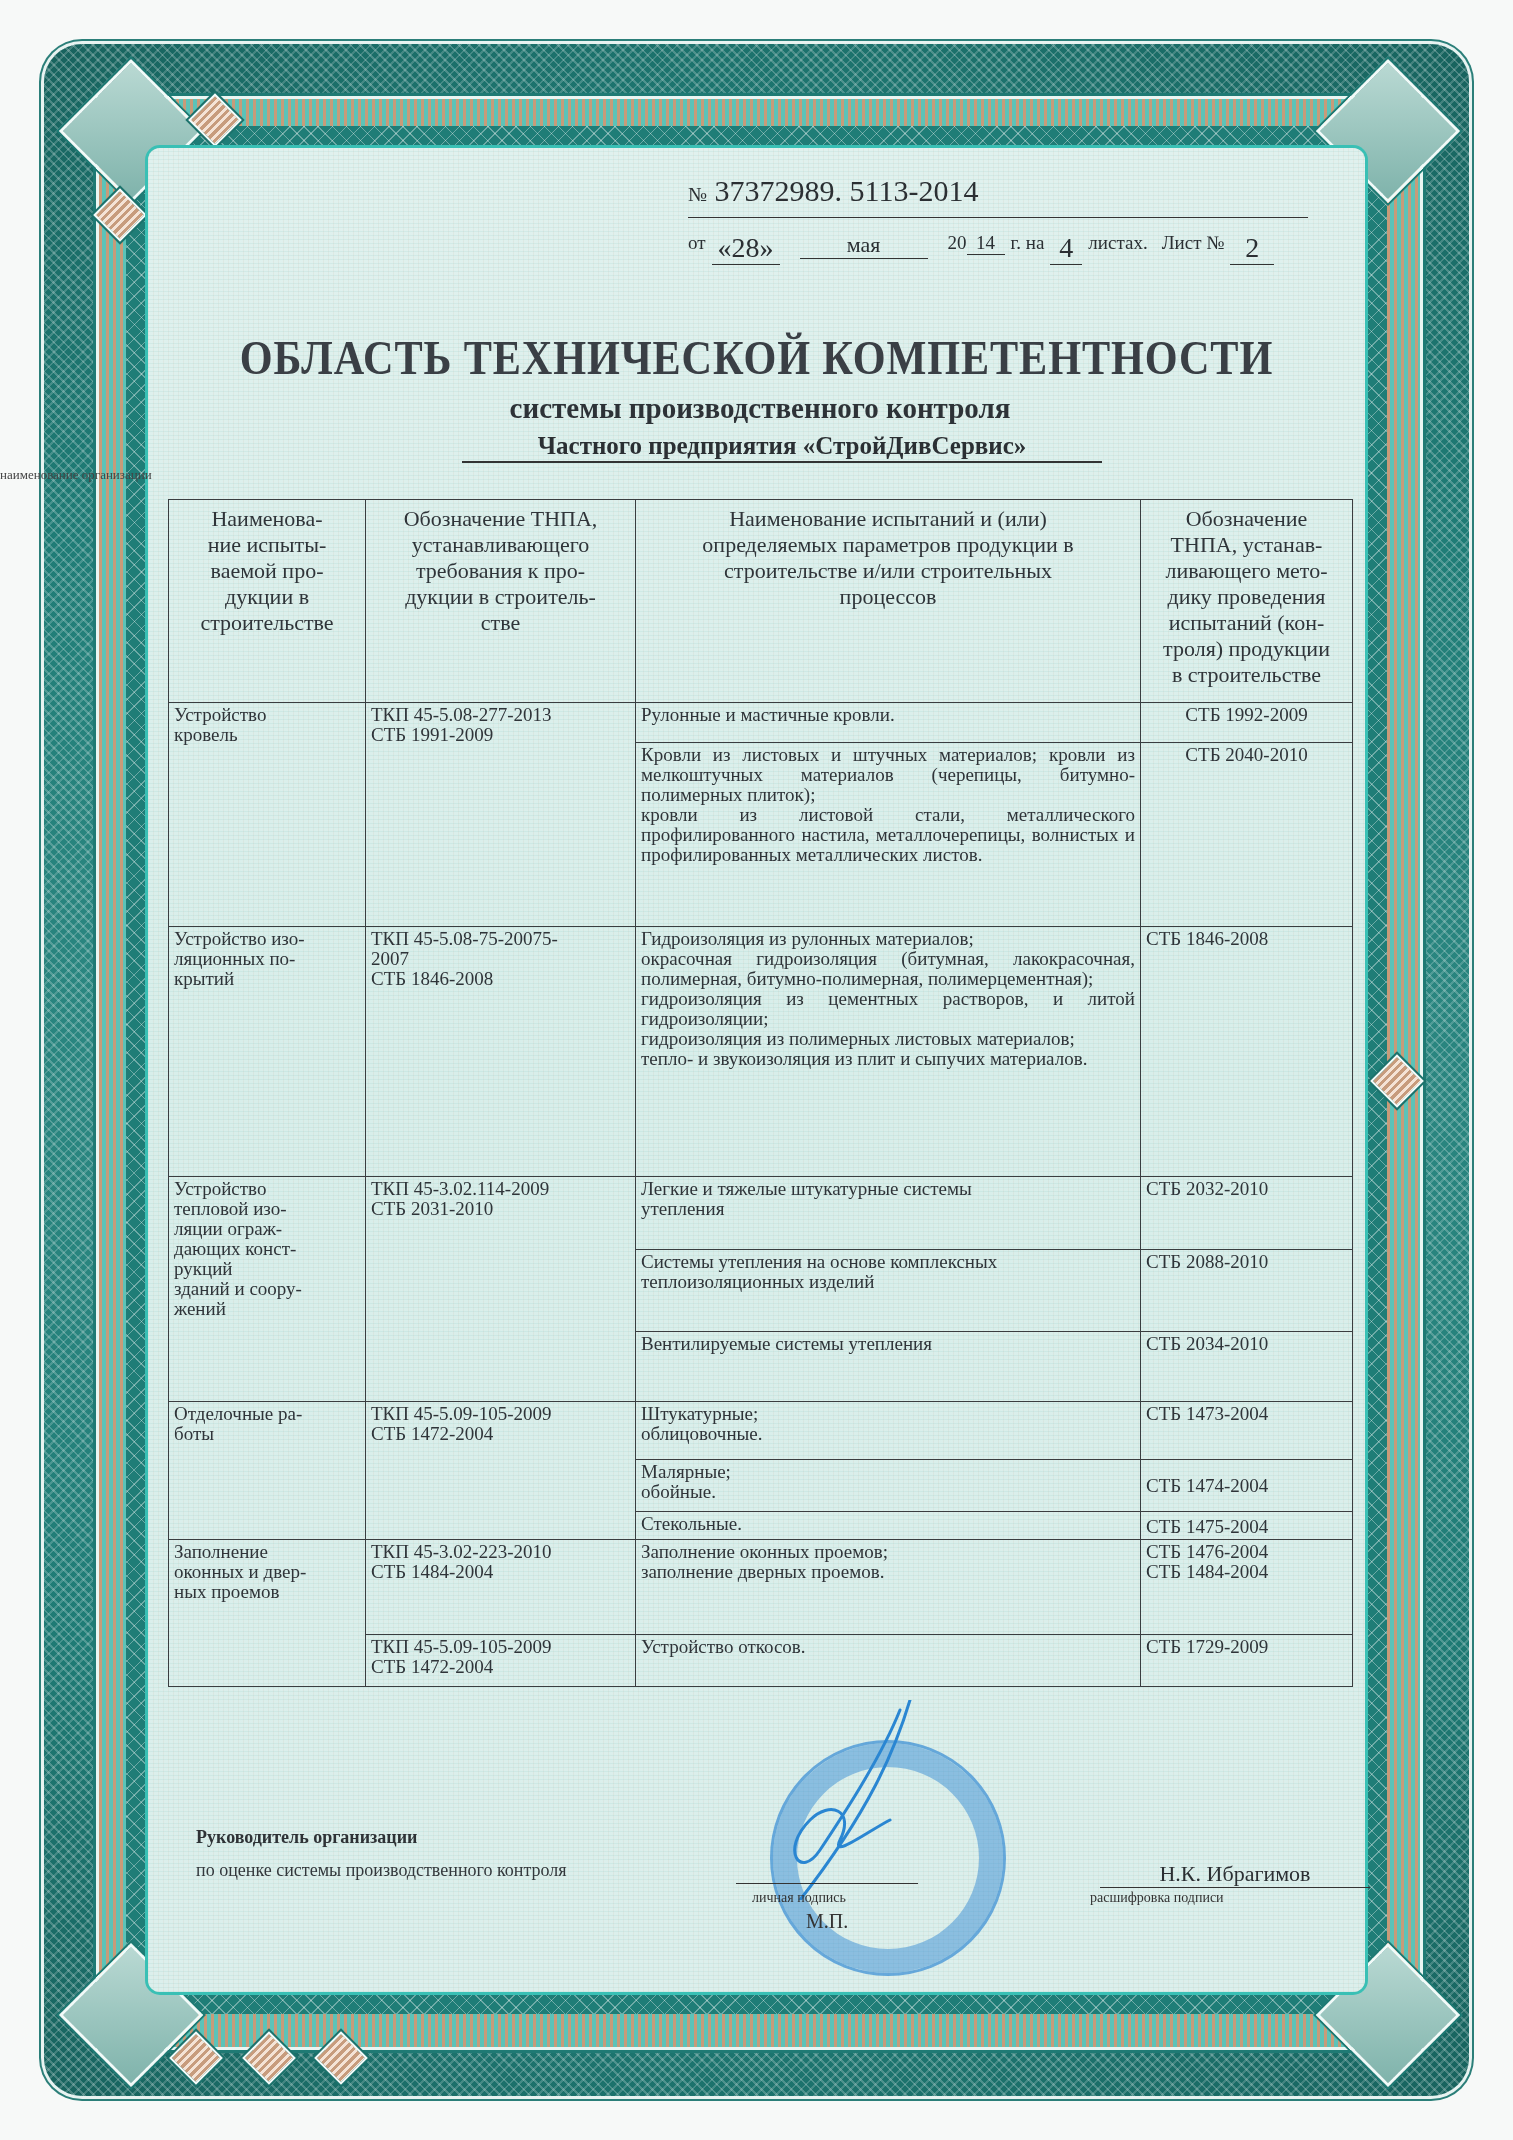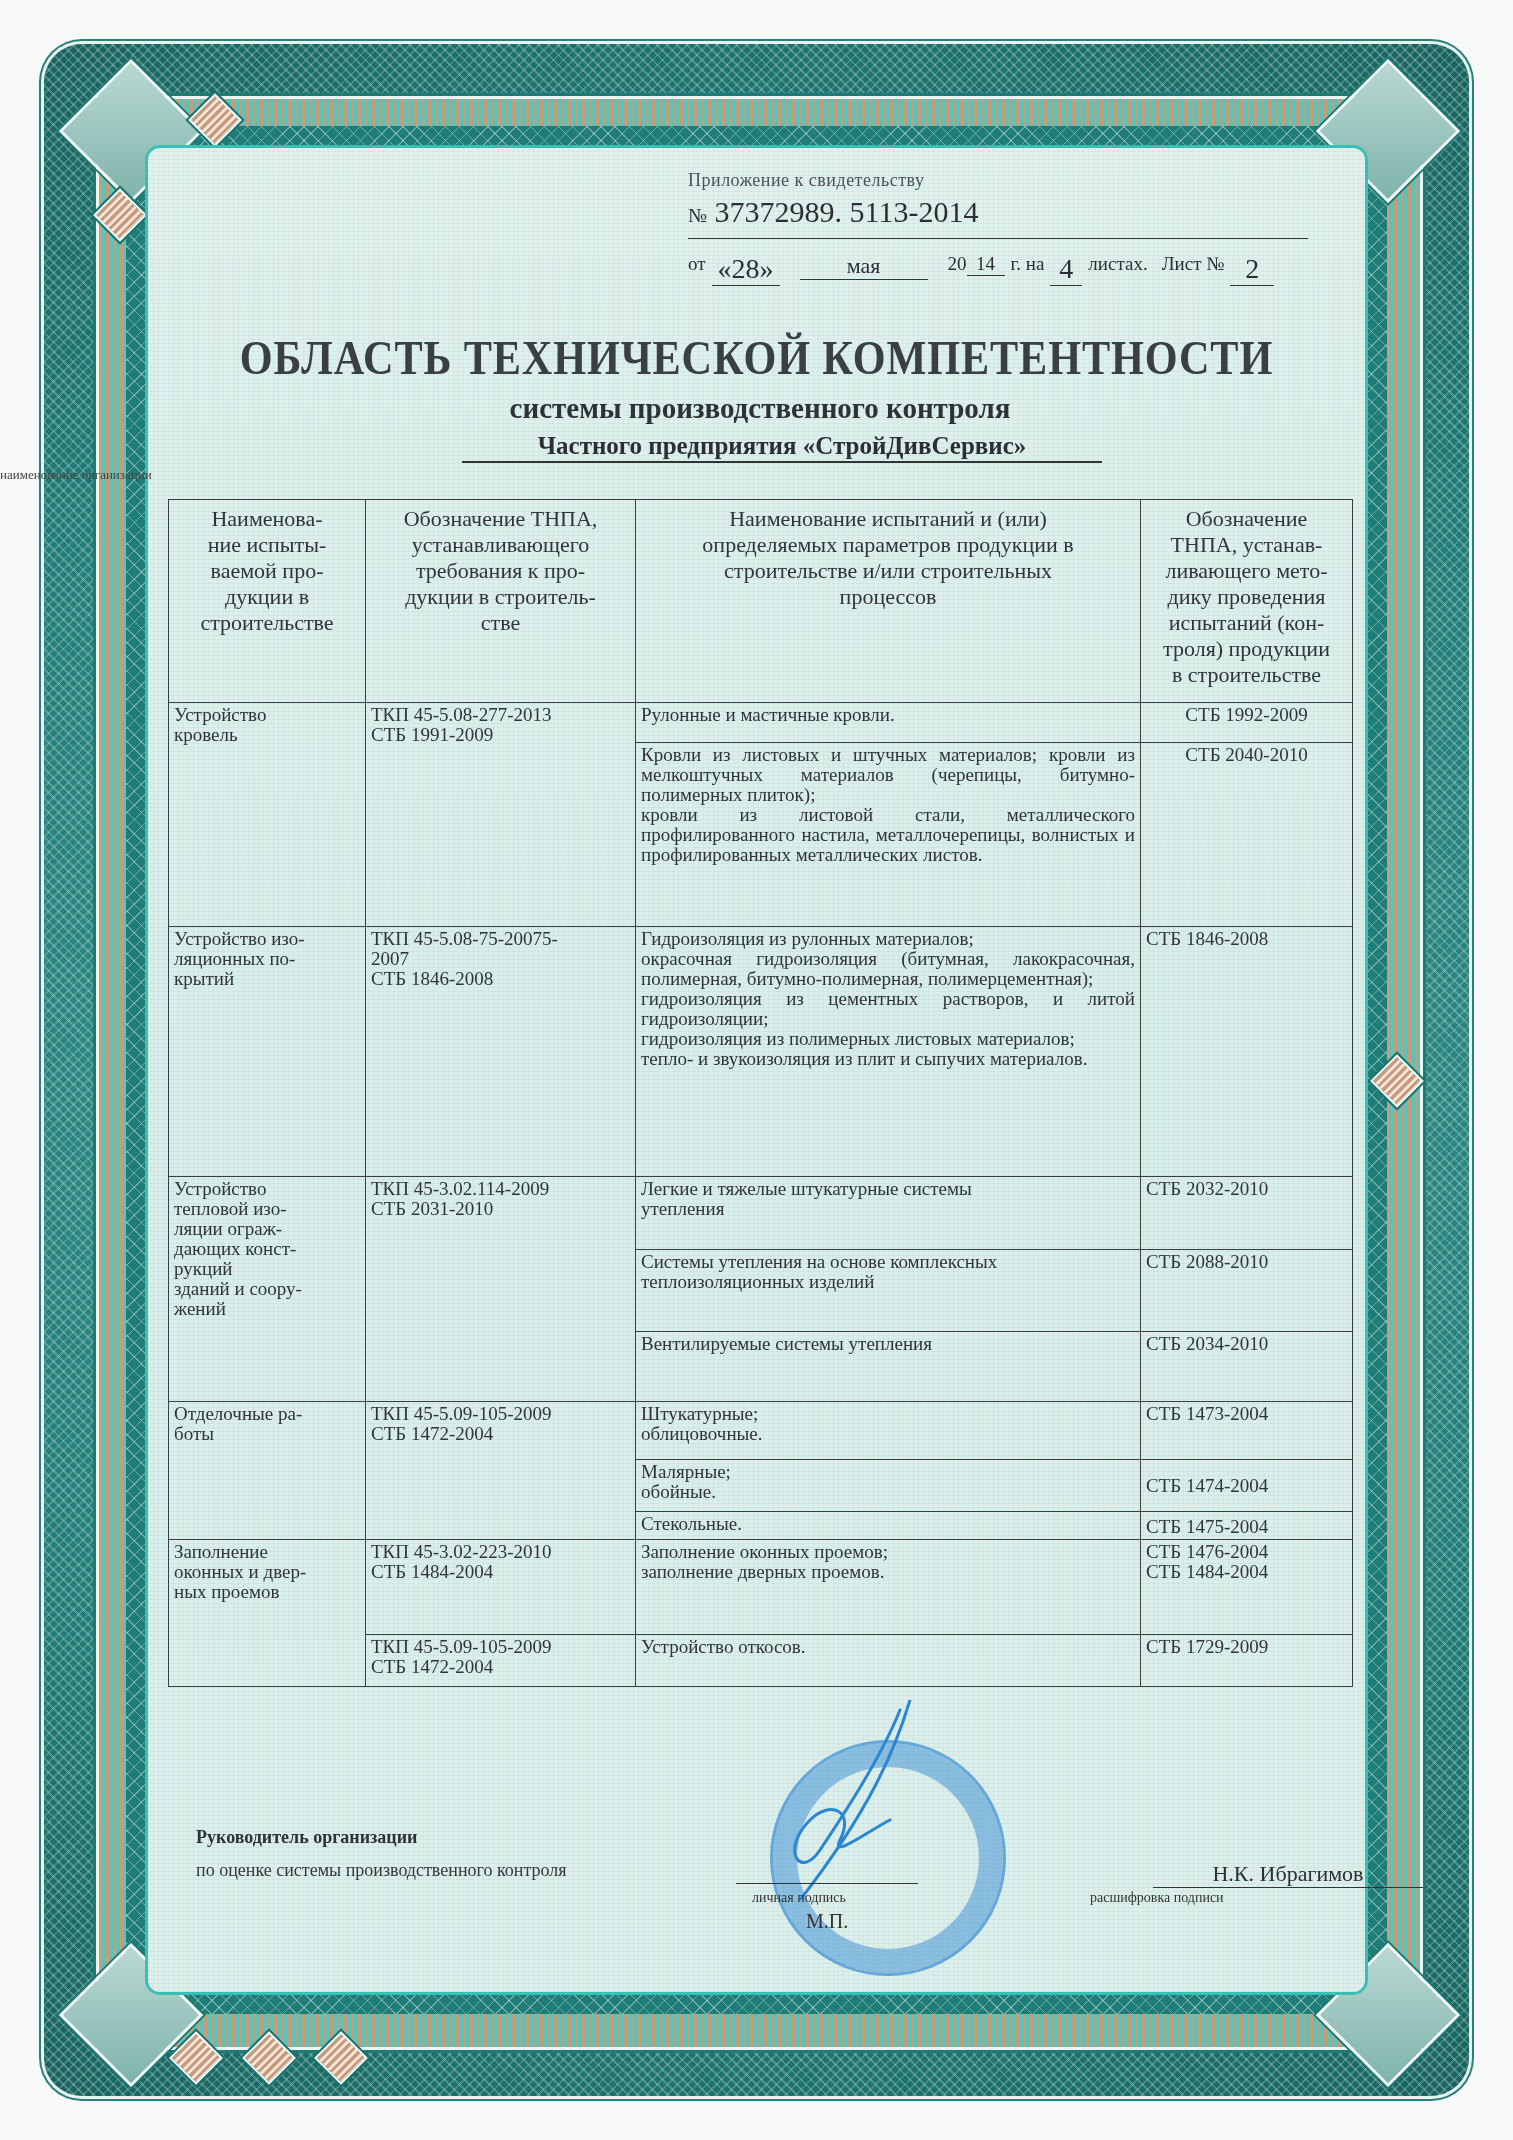--- a/index.html
+++ b/index.html
@@ -100,21 +100,21 @@
   .just { text-align: justify; }
   .ctr { text-align: center; }
   .multiline { white-space: pre-line; }
 
   
   .sig-role { position: absolute; left: 196px; top: 1827px; font-size: 18px; font-weight: bold; color: #2e3236; }
   .sig-role2 { position: absolute; left: 196px; top: 1860px; font-size: 18px; color: #33383c; }
   .sig-line { position: absolute; left: 736px; top: 1883px; width: 182px; border-top: 1.5px solid #333; }
   .sig-caption { position: absolute; left: 752px; top: 1890px; font-size: 14px; color: #333; }
   .sig-mp { position: absolute; left: 806px; top: 1910px; font-size: 20px; color: #333; }
-  .sig-name { position: absolute; left: 1153px; top: 1861px; width: 270px; text-align: center;
+  .sig-name { position: absolute; left: 1100px; top: 1861px; width: 270px; text-align: center;
     font-size: 22px; border-bottom: 1.5px solid #333; }
   .sig-name-caption { position: absolute; left: 1090px; top: 1890px; font-size: 14px; color: #333; }
   .stamp {
     position: absolute; left: 770px; top: 1740px; width: 230px; height: 230px; border-radius: 50%;
     border: 3px solid rgba(40,130,210,.65);
     box-shadow: inset 0 0 0 22px rgba(255,255,255,0), inset 0 0 0 24px rgba(40,130,210,.45);
   }
   .signature { position: absolute; left: 760px; top: 1700px; width: 200px; height: 200px; }
 </style>
 </head>
@@ -130,21 +130,20 @@
 <div class="diamond" style="left:196px;top:101px"></div>
 <div class="diamond" style="left:101px;top:196px"></div>
 <div class="diamond" style="left:1378px;top:1062px"></div>
 <div class="diamond" style="left:177px;top:2039px"></div>
 <div class="diamond" style="left:250px;top:2039px"></div>
 <div class="diamond" style="left:322px;top:2039px"></div>
 
 <div class="paper"></div>
 
 <div class="annex">
-  <div class="annex-title">Приложение к свидетельству</div>
   <div class="annex-num">
     <span style="font-size:20px">№</span>
     <span>37372989. 5113-2014</span>
   </div>
   <div class="annex-date">
     <span>от</span>
     <span class="fill u-day"><span>«</span><span>28</span><span>»</span></span>
     <span class="fill u-month" style="font-size:22px">мая</span>
     <span>20</span>
       <span class="fill u-year" style="font-size:19px;margin-left:-6px">14</span>

